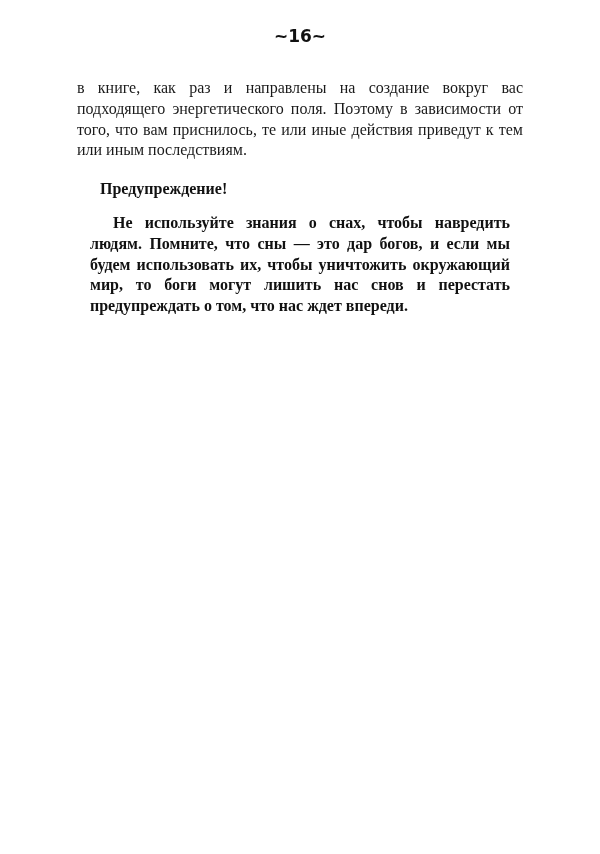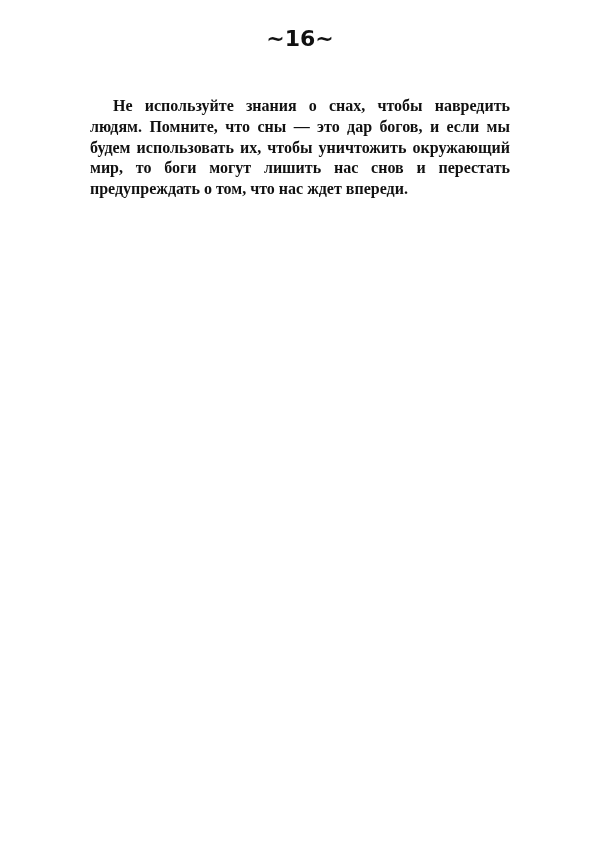--- a/index.html
+++ b/index.html
@@ -1,36 +1,38 @@
 <!DOCTYPE html>
 <html><head>
 <meta charset="utf-8">
 <style>
   html, body { margin: 0; padding: 0; background: #ffffff; }
   body { width: 600px; height: 854px; position: relative; overflow: hidden; }
   .page-number {
     position: absolute; top: 26px; left: 0; width: 600px;
     text-align: center;
     font-family: "DejaVu Sans", sans-serif;
-    font-weight: bold; font-size: 22px; color: #111;
+    font-weight: bold; font-size: 17px; color: #111;
   }
   .content {
     position: absolute; left: 77px; top: 78px; width: 446px;
     font-family: "Liberation Serif", serif;
     font-size: 16px; line-height: 20.8px; color: #1a1a1a;
   }
   .para { margin: 0; text-align: justify; }
   .para.last-line-left { text-align-last: left; }
   .warning-block { margin-top: 18px; font-weight: bold; color: #111; }
   .warning-title { margin: 0; text-indent: 23px; }
   .warning-text { margin: 13px; text-indent: 23px; text-align: justify; text-align-last: left; }
 </style>
 </head>
 <body>
 
 <div class="page-number">~16~</div>
 
 <div class="content">
+  <p class="para last-line-left">в книге, как раз и направлены на создание вокруг вас подходящего энергетического поля. Поэтому в зависимости от того, что вам приснилось, те или иные действия приведут к тем или иным последствиям.</p>
 
   <div class="warning-block">
+    <p class="warning-title">Предупреждение!</p>
     <p class="warning-text">Не используйте знания о снах, чтобы навредить людям. Помните, что сны — это дар богов, и если мы будем использовать их, чтобы уничтожить окружающий мир, то боги могут лишить нас снов и перестать предупреждать о том, что нас ждет впереди.</p>
   </div>
 </div>
 
 </body></html>

